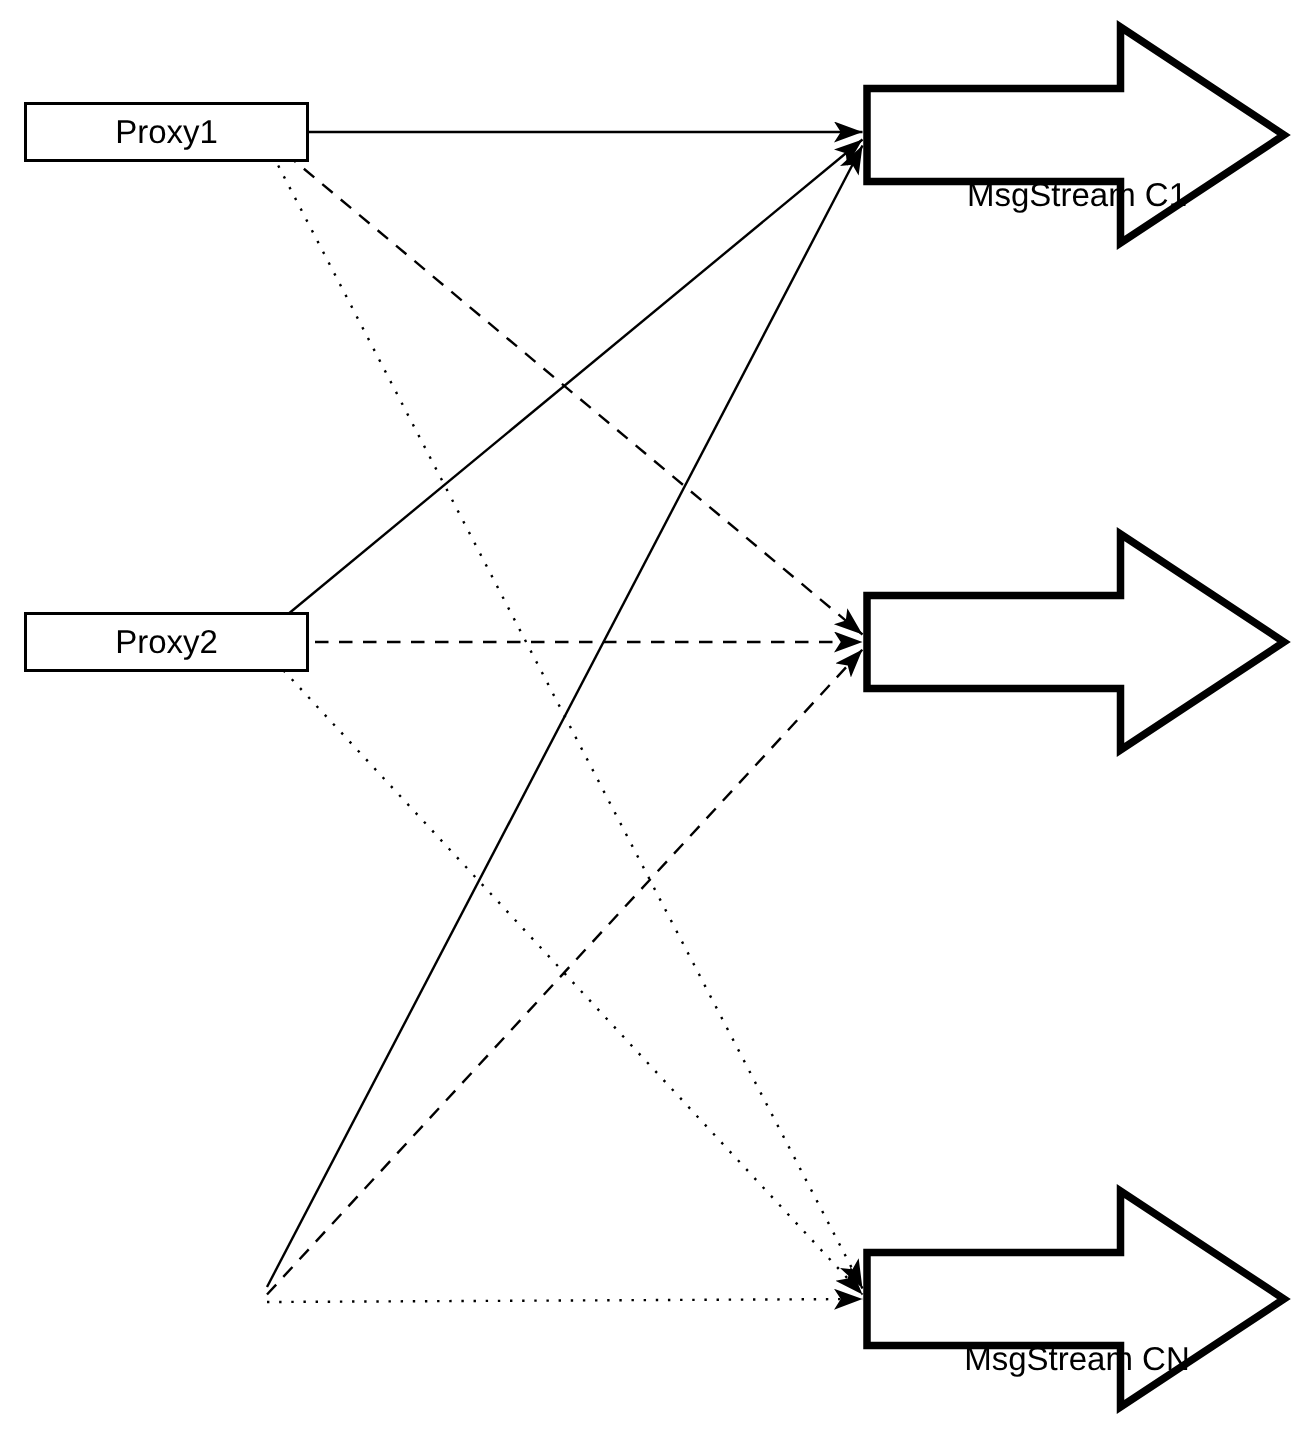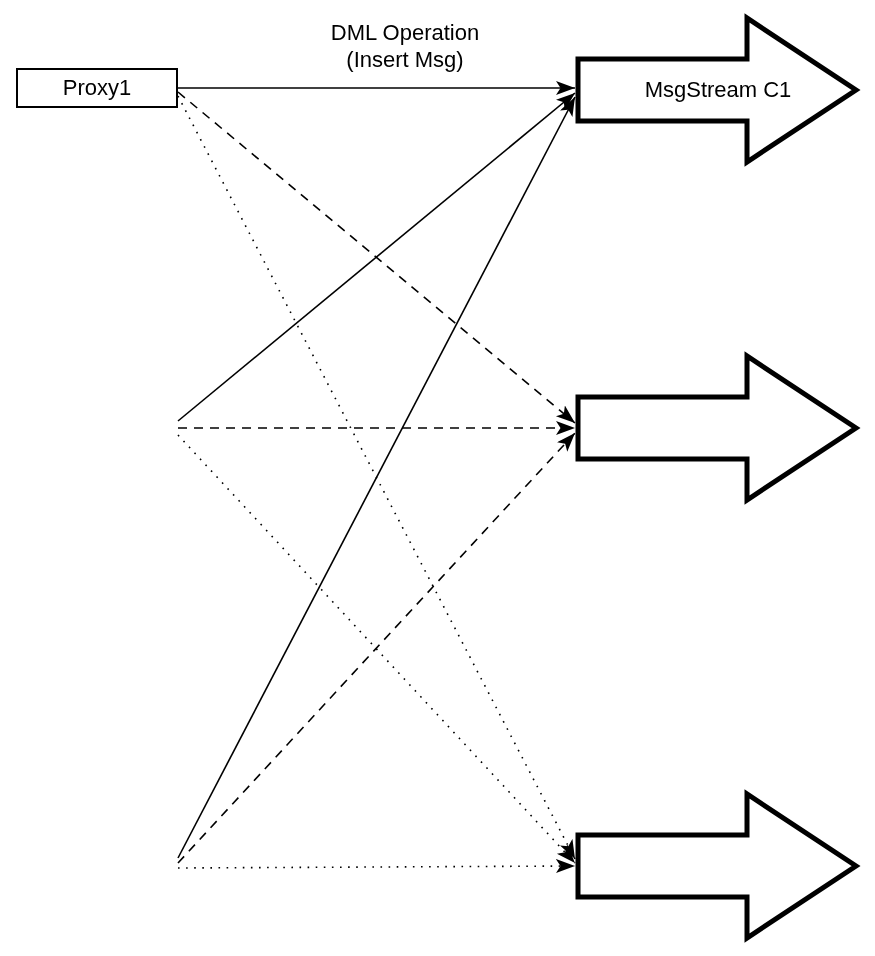--- a/index.html
+++ b/index.html
@@ -30,40 +30,41 @@
   .connector.dotted { stroke-dasharray: 1.6 6.5; }
   .big-arrow {
     fill: #ffffff;
     stroke: #000000;
     stroke-width: 5;
     stroke-linejoin: miter;
   }
   .proxy-box {
     position: absolute;
     left: 16px;
-    width: 162px;
+    width: 190px;
     height: 40px;
     box-sizing: border-box;
     background: #ffffff;
     border: 2px solid #000000;
     display: flex;
     align-items: center;
     justify-content: center;
     font-size: 22px;
     line-height: 1;
   }
   .stream-label {
     position: absolute;
     left: 578px;
     width: 280px;
     height: 26px;
     line-height: 26px;
     text-align: center;
     font-size: 22px;
     white-space: nowrap;
+    margin-top: 40px;
   }
   .top-note {
     position: absolute;
     left: 255px;
     top: 20px;
     width: 300px;
     text-align: center;
     font-size: 22px;
     line-height: 1.22;
   }
@@ -95,24 +96,24 @@
       <line class="connector dotted" x1="178" y1="868" x2="575" y2="866" marker-end="url(#arrowhead)"></line>
     </g>
 
     <g>
       <polygon class="big-arrow" points="578,59 747,59 747,18 856,90 747,162 747,121 578,121"></polygon>
       <polygon class="big-arrow" points="578,397 747,397 747,356 856,428 747,500 747,459 578,459"></polygon>
       <polygon class="big-arrow" points="578,835 747,835 747,794 856,866 747,938 747,897 578,897"></polygon>
     </g>
   </svg>
 
-  <div class="top-note">
-    <div>DML Operation</div>
-    <div>(Insert Msg)</div>
-  </div>
 
   <div class="proxy-box" style="top:68px">
     <span>Proxy1</span>
   </div>
+  <div class="proxy-box" style="top:408px">
+    <span>Proxy2</span>
+  </div>
 
   <div class="stream-label" style="top:77px">MsgStream C1</div>
+  <div class="stream-label" style="top:853px">MsgStream CN</div>
 
 </div>
 
 </body></html>

